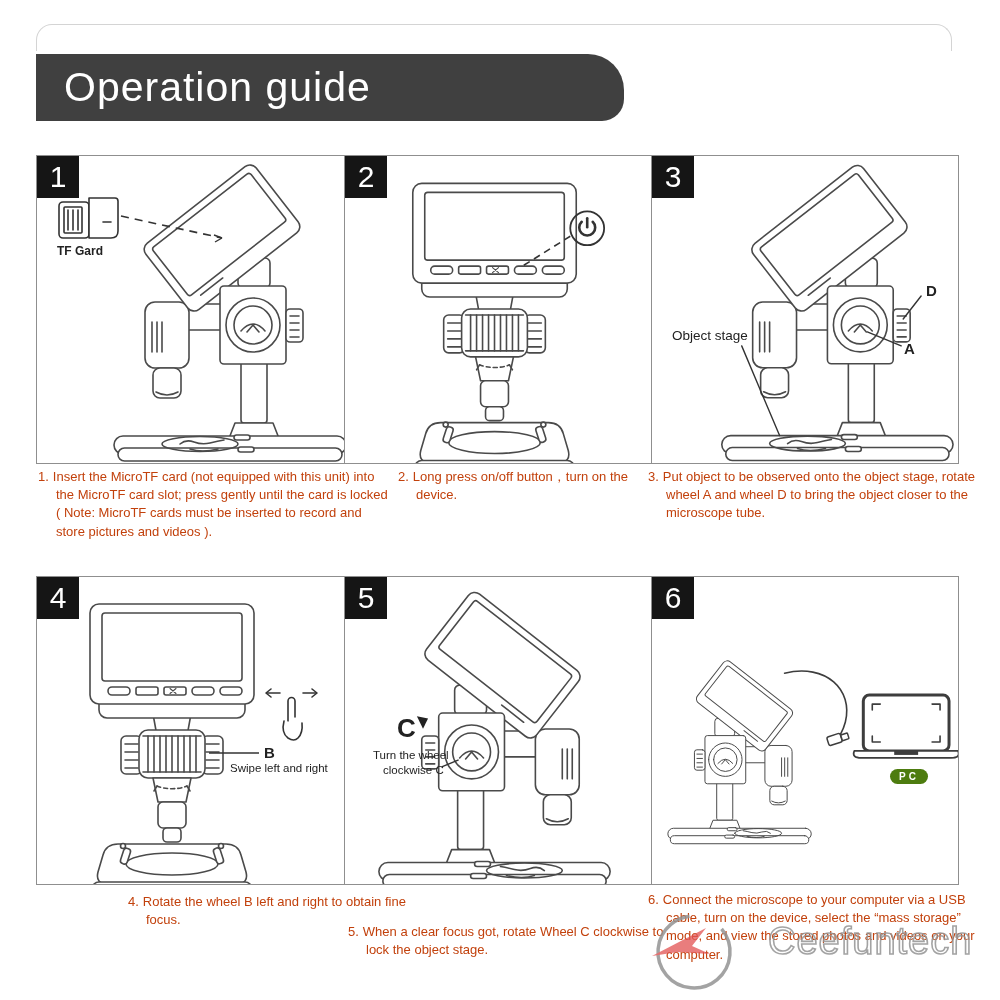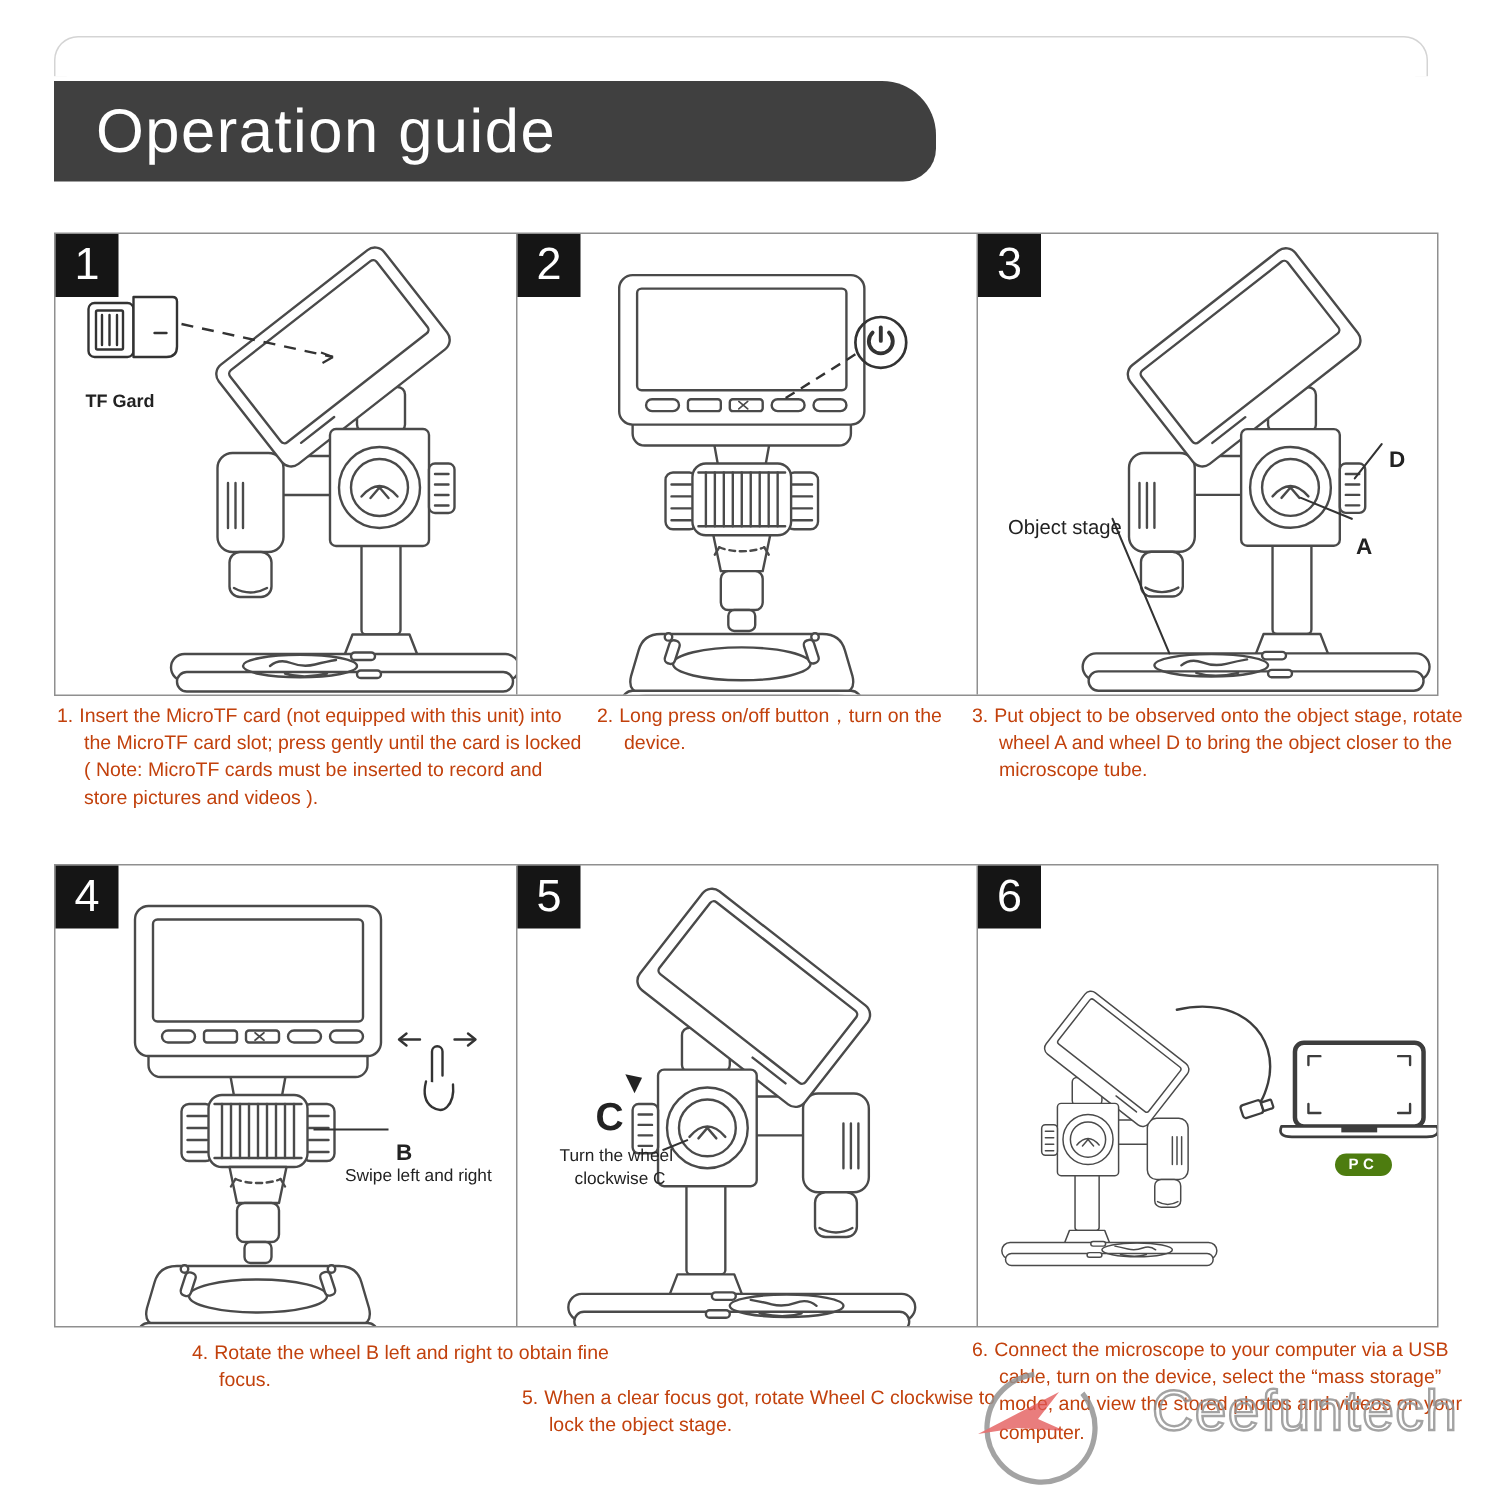--- a/index.html
+++ b/index.html
@@ -31,21 +31,21 @@
   .row-2{top:576px;}
   .cell{position:relative;}
   .cell + .cell{border-left:1px solid #8f8f8f;}
   .badge{
     position:absolute;top:0;left:0;width:42px;height:42px;background:#151515;
     color:#fff;font-size:30px;display:flex;align-items:center;justify-content:center;
     z-index:5;
   }
   .art{position:absolute;inset:0;width:100%;height:100%;}
   .lbl{
-    position:absolute;color:#222;white-space:nowrap;z-index:4;margin-top:16px;
+    position:absolute;color:#222;white-space:nowrap;z-index:4;
   }
   .lbl-bold{font-weight:bold;}
   
   .step-text{
     position:absolute;font-size:13px;line-height:1.4;color:#c2410c;
     padding-left:18px;text-indent:-18px;
   }
   .step-num{margin-right:4px;}
   
   .c-arrow{

